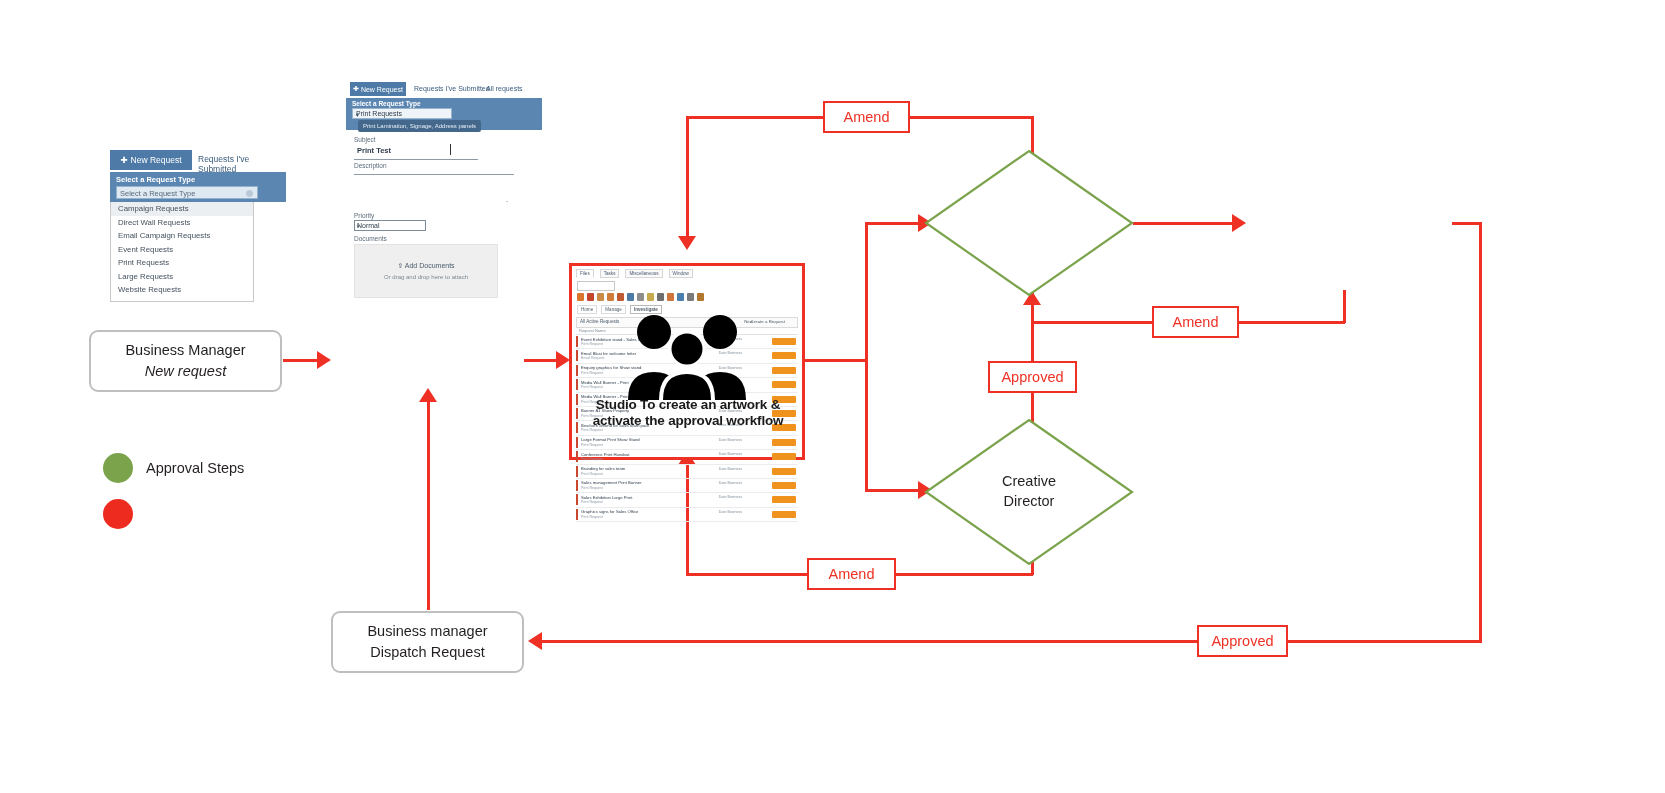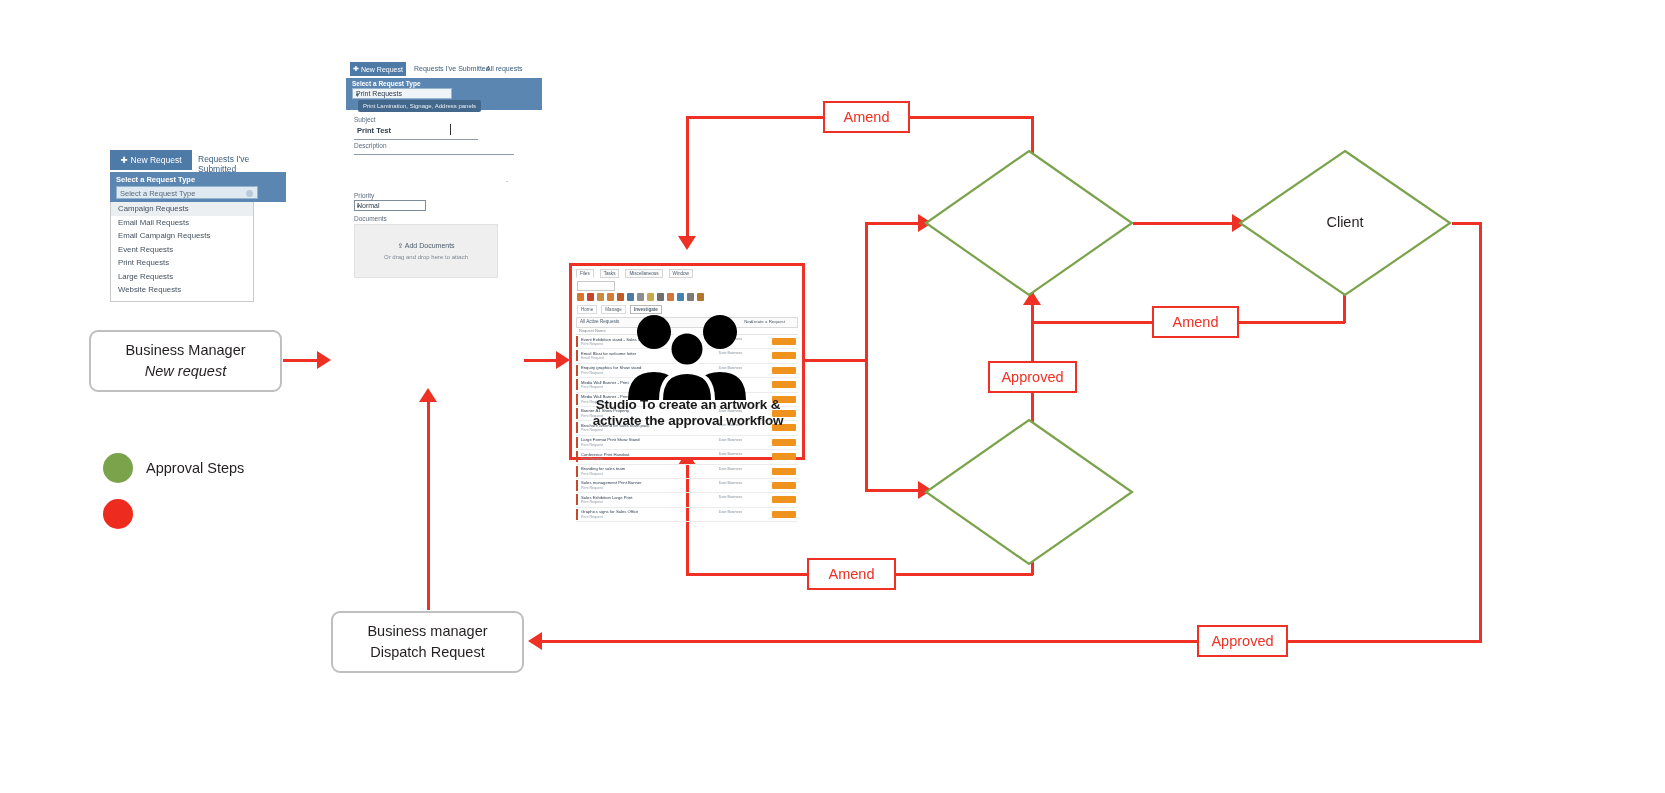--- a/index.html
+++ b/index.html
@@ -123,21 +123,21 @@
     position:absolute;left:0px;top:52px;width:144px;height:100px;
     background:#fff;border:1px solid #c9c9c9;border-top:none;box-sizing:border-box;
   }
   #shot-dropdown .opt{
     height:13.5px;font-size:7.8px;color:#44515e;padding:2px 0 0 7px;
     box-sizing:border-box;filter:blur(.4px);
   }
   #shot-dropdown .opt.hl{background:#eceff2;}
 
   
-  #shot-form{left:346px;top:60px;width:196px;height:222px;}
+  #shot-form{left:346px;top:80px;width:196px;height:222px;}
   #shot-form .hdr{
     position:absolute;left:0;top:0;width:196px;height:18px;
   }
   #shot-form .btn-new{
     position:absolute;left:4px;top:2px;width:56px;height:14px;
     background:#4e7aa8;color:#fff;font-size:7px;
     display:flex;align-items:center;justify-content:center;gap:2px;filter:blur(.4px);
   }
   #shot-form .t2{position:absolute;left:68px;top:5px;font-size:7px;color:#3b5c7d;filter:blur(.45px);}
   #shot-form .t3{position:absolute;left:140px;top:5px;font-size:7px;color:#3b5c7d;filter:blur(.45px);}
@@ -284,33 +284,29 @@
 
   <div class="ln lnv abs" style="left:427px;top:398px;height:212px;"></div>
   <div class="arrow u" style="left:419px;top:388px;"></div>
 
   <div class="diamond-wrap" style="left:923px;top:148px;width:212px;height:150px;">
     <svg width="212" height="150" viewBox="0 0 212 150" aria-hidden="true">
       <polygon points="106,3 209,75 106,147 3,75" fill="#ffffff" stroke="#7ba34c" stroke-width="2.2"></polygon>
     </svg>
   </div>
 
-  <div class="diamond-wrap" style="left:1237px;top:148px;width:216px;height:150px;">
-    <svg width="216" height="150" viewBox="0 0 216 150" aria-hidden="true">
-      <polygon points="108,3 213,75 108,147 3,75" fill="#ffffff" stroke="#7ba34c" stroke-width="2.2"></polygon>
-    </svg>
-    <div class="diamond-label">
-      <div>Client</div>
-    </div>
-  </div>
 
   <div class="diamond-wrap" style="left:923px;top:417px;width:212px;height:150px;">
     <svg width="212" height="150" viewBox="0 0 212 150" aria-hidden="true">
       <polygon points="106,3 209,75 106,147 3,75" fill="#ffffff" stroke="#7ba34c" stroke-width="2.2"></polygon>
     </svg>
+    <div class="diamond-label">
+      <div>Creative</div>
+      <div>Director</div>
+    </div>
   </div>
 
   <div class="tag" style="left:823px;top:101px;width:87px;height:32px;">
     <span>Amend</span>
   </div>
 
   <div class="tag" style="left:1152px;top:306px;width:87px;height:32px;">
     <span>Amend</span>
   </div>
 
@@ -352,21 +348,21 @@
     </div>
     <div class="panel">
       <div class="plab">Select a Request Type</div>
       <div class="inp">
         <span>Select a Request Type</span>
         <div class="clr"></div>
       </div>
     </div>
     <div class="optlist">
       <div class="opt hl">Campaign Requests</div>
-      <div class="opt">Email Mail Requests</div>
+      <div class="opt">Direct Wall Requests</div>
       <div class="opt">Email Campaign Requests</div>
       <div class="opt">Event Requests</div>
       <div class="opt">Print Requests</div>
       <div class="opt">Large Requests</div>
       <div class="opt">Website Requests</div>
     </div>
   </div>
 
   <div class="shot" id="shot-form">
     <div class="hdr">

